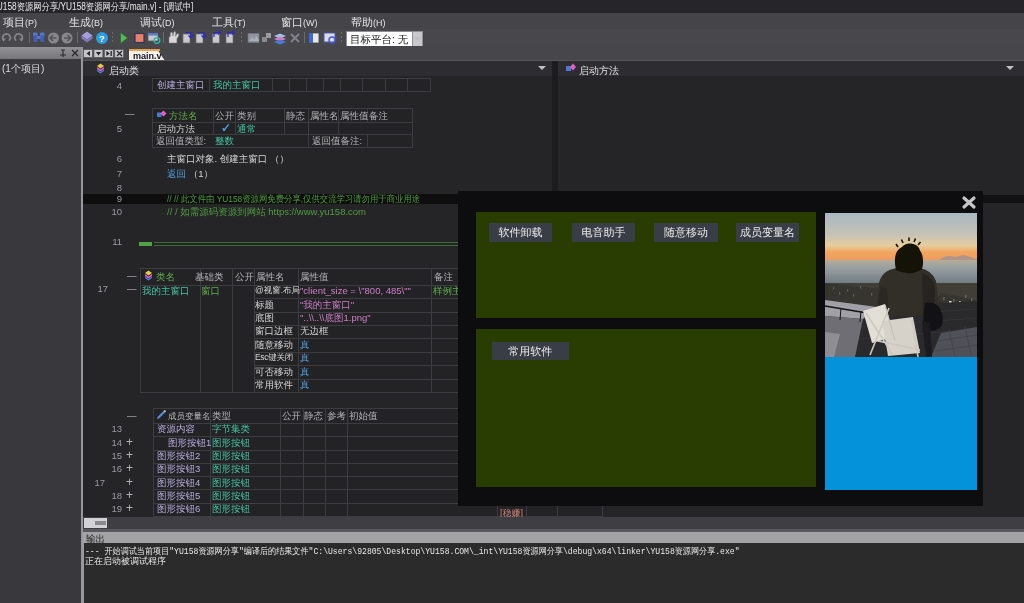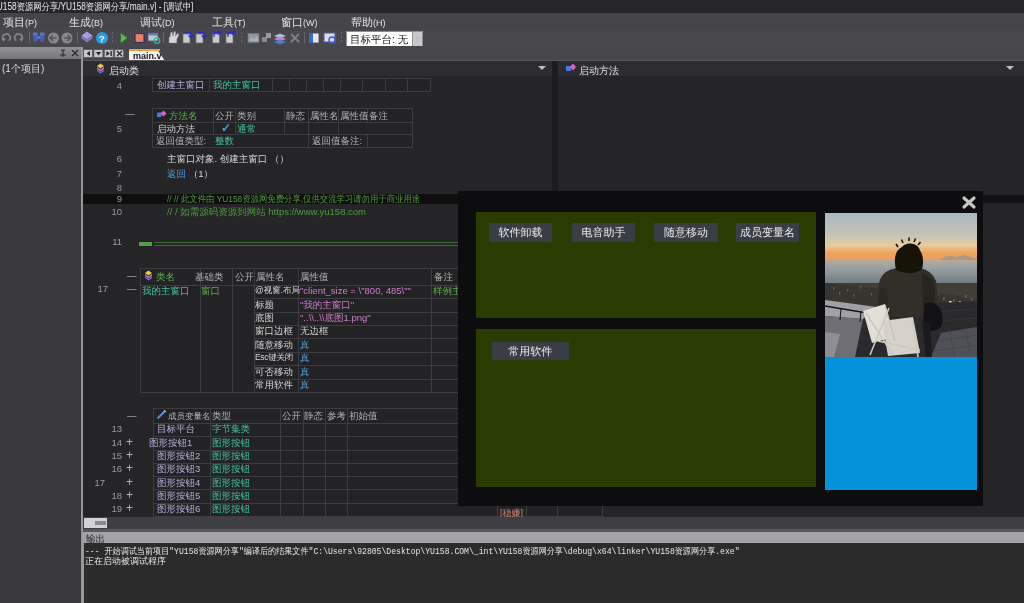--- a/index.html
+++ b/index.html
@@ -297,25 +297,25 @@
   <path d="M1,9 l2,-0.5 l6,-6 l-1.5,-1.5 l-6,6 z" fill="#5a8ad8"></path>
   <path d="M7.5,1 l1.5,1.5 l0.8,-0.8 q0.4,-0.4 0,-0.8 l-0.7,-0.7 q-0.4,-0.4 -0.8,0 z" fill="#c8c8d0"></path>
 </svg>
 <div class="t gry" style="left:168px;top:411px;font-size:8.5px">成员变量名</div>
 <div class="t gry" style="left:212px;top:410px">类型</div>
 <div class="t gry" style="left:282px;top:410px">公开</div>
 <div class="t gry" style="left:304px;top:410px">静态</div>
 <div class="t gry" style="left:327px;top:410px">参考</div>
 <div class="t gry" style="left:349px;top:410px">初始值</div>
 <div class="ln" style="left:88px;top:423px">13</div>
-<div class="t lav" style="left:157px;top:423px">目标平台</div>
+<div class="t lav" style="left:157px;top:423px">资源内容</div>
 <div class="t teal" style="left:212px;top:423px">字节集类</div>
 <div class="ln" style="left:88px;top:437px">14</div>
 <div class="t gry" style="left:126px;top:435px;font-size:12px">+</div>
-<div class="t lav" style="left:149px;top:437px">图形按钮1</div>
+<div class="t lav" style="left:168px;top:437px">图形按钮1</div>
 <div class="t teal" style="left:212px;top:437px">图形按钮</div>
 <div class="ln" style="left:88px;top:450px">15</div>
 <div class="t gry" style="left:126px;top:448px;font-size:12px">+</div>
 <div class="t lav" style="left:157px;top:450px">图形按钮2</div>
 <div class="t teal" style="left:212px;top:450px">图形按钮</div>
 <div class="ln" style="left:88px;top:463px">16</div>
 <div class="t gry" style="left:126px;top:461px;font-size:12px">+</div>
 <div class="t lav" style="left:157px;top:463px">图形按钮3</div>
 <div class="t teal" style="left:212px;top:463px">图形按钮</div>
 <div class="ln" style="left:71px;top:477px">17</div>

